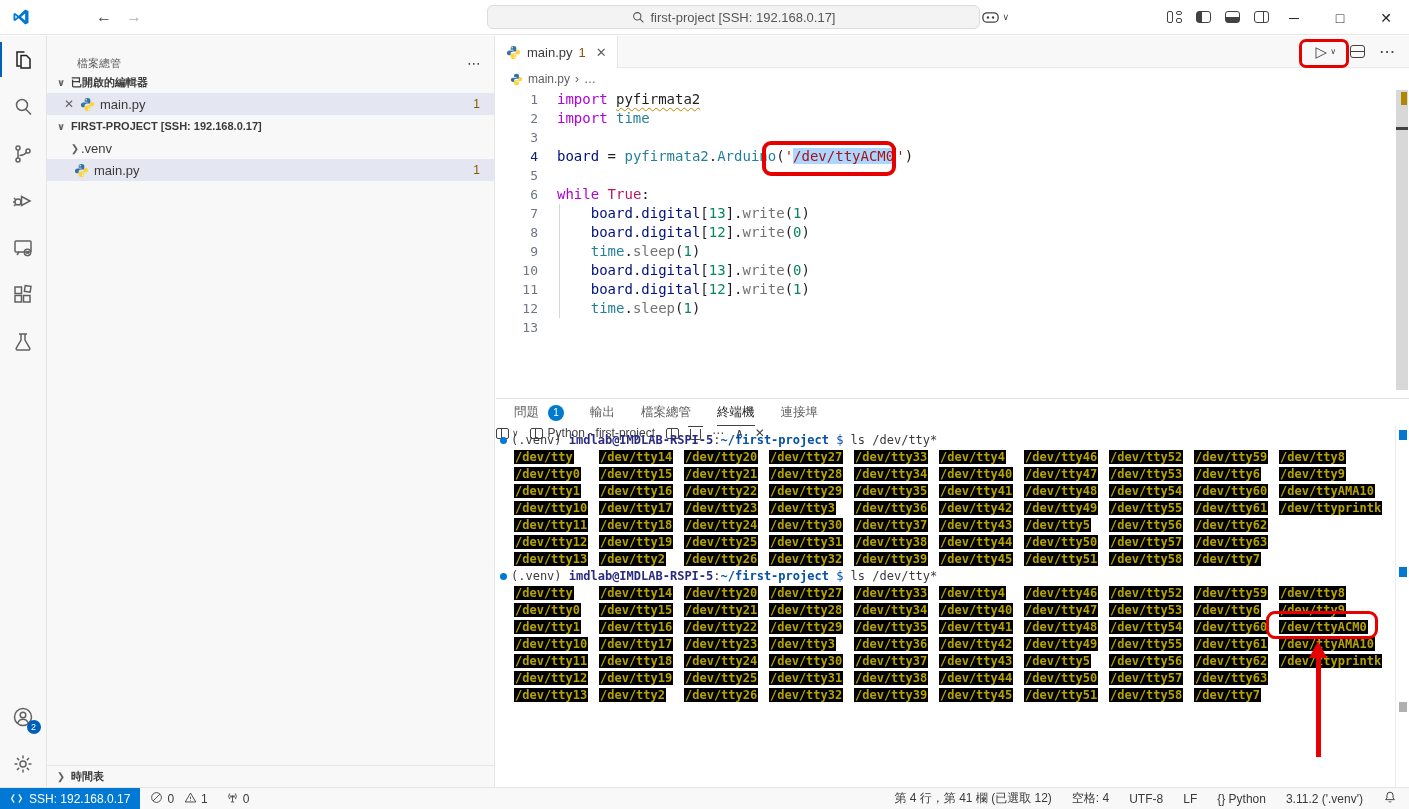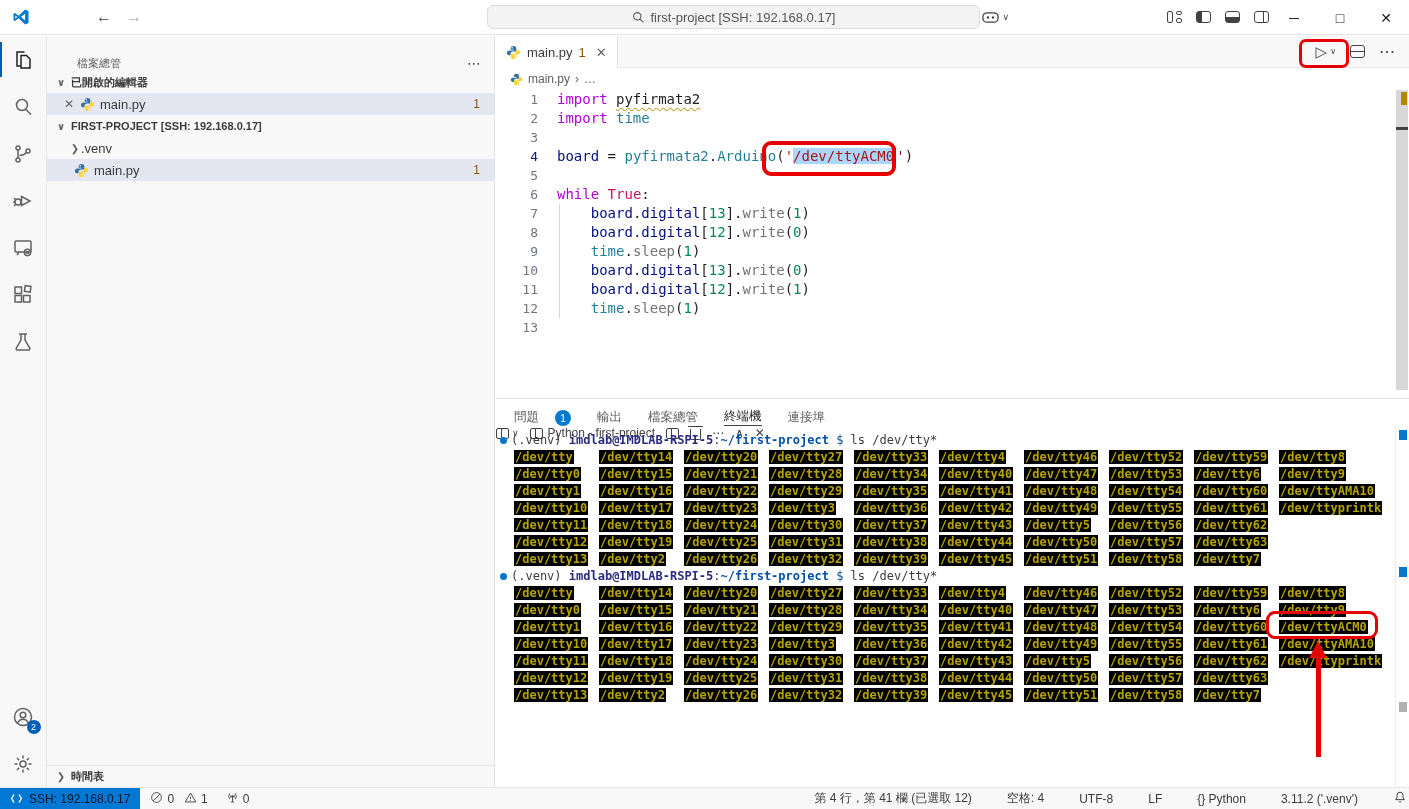--- a/index.html
+++ b/index.html
@@ -83,21 +83,21 @@
   .caret{display:inline-block;width:2px;height:15px;background:#000;vertical-align:-2px;}
   .indent-guide{position:absolute;left:63px;top:168px;width:1px;height:114px;background:#d6d6d6;}
   .ed-scroll{position:absolute;right:0;top:54px;width:14px;height:300px;}
   .ed-slider{position:absolute;left:1px;top:0;width:12px;height:300px;background:rgba(100,100,100,.25);}
   .ed-mark-warn{position:absolute;right:2px;top:2px;width:6px;height:13px;background:#b08800;}
   .ed-mark-cursor{position:absolute;left:1px;top:37px;width:12px;height:3px;background:#424242;}
 
   
   .panel{position:absolute;left:0;top:362px;right:0;height:389px;background:#fff;border-top:1px solid #e0e0e0;}
   .panel-header{height:27px;display:flex;align-items:center;padding-left:18px;}
-  .ptab{font-size:12.5px;color:#616161;margin-right:26px;height:27px;display:flex;align-items:flex-end;gap:16px;}
+  .ptab{font-size:12.5px;color:#616161;margin-right:26px;height:27px;display:flex;align-items:center;gap:9px;}
   .ptab.active{color:#1f1f1f;border-bottom:1.5px solid #424242;}
   .ptab .pbadge{background:#007acc;color:#fff;font-size:10px;min-width:16px;height:16px;border-radius:9px;
     display:flex;align-items:center;justify-content:center;padding:0 3px;}
   .panel-actions{margin-left:auto;display:flex;align-items:center;gap:11px;padding-right:16px;color:#424242;font-size:12px;}
   .term-sq{width:13px;height:11px;border:1.3px solid #424242;border-radius:2px;position:relative;}
   .term-sq::before{content:"";position:absolute;left:4px;top:0;bottom:0;border-left:1.3px solid #424242;}
   .term-list-item{display:flex;align-items:center;gap:5px;}
   .trash{width:11px;height:11px;border:1.3px solid #424242;border-top:none;border-radius:0 0 2px 2px;position:relative;margin-top:3px;}
   .trash::before{content:"";position:absolute;left:-3px;top:-3px;width:15px;border-top:1.3px solid #424242;}
   .term-body{position:absolute;left:0;top:27px;right:14px;bottom:0;overflow:hidden;
@@ -112,24 +112,24 @@
   .term-row{height:17px;line-height:17px;padding-left:18px;white-space:nowrap;}
   .term-cell{display:inline-block;width:85px;}
   .term-hl{background:var(--tty-bg);color:var(--tty-fg);font-weight:bold;padding:0 1px;}
   .term-cursor{display:inline-block;width:8px;height:14px;border:1.2px solid #333;vertical-align:-3px;margin-left:2px;}
   .pn-scroll{position:absolute;right:0;top:27px;width:14px;bottom:0;border-left:1px solid #ececec;}
   .pn-mark{position:absolute;left:3px;width:8px;height:10px;}
 
   
   .statusbar{position:absolute;left:0;bottom:0;width:1409px;height:22px;background:#f8f8f8;
     border-top:1px solid #e5e5e5;display:flex;align-items:center;font-size:12px;color:#3b3b3b;}
-  .sb-remote{height:22px;background:var(--remote-blue);color:#0f172a;display:flex;align-items:center;
+  .sb-remote{height:22px;background:var(--remote-blue);color:#ffffff;display:flex;align-items:center;
     padding:0 10px;gap:6px;font-size:12px;}
   .sb-group{display:flex;align-items:center;gap:4px;margin-left:10px;}
-  .sb-right{margin-left:auto;display:flex;align-items:center;gap:35px;padding-right:2px;}
+  .sb-right{margin-left:auto;display:flex;align-items:center;gap:20px;padding-right:12px;}
   .sb-icon svg{stroke:#3b3b3b;fill:none;stroke-width:1.1;}
 
   
   .anno-box{position:absolute;border:4px solid var(--annotation-red);border-radius:9px;pointer-events:none;}
   .anno-editor{left:762px;top:141px;width:134px;height:35px;}
   .anno-play{left:1299px;top:39px;width:50px;height:29px;border-width:3px;border-radius:7px;}
   .anno-term{left:1266px;top:611px;width:112px;height:28px;border-width:3.5px;}
   .anno-arrow-line{position:absolute;left:1316px;top:656px;width:4.5px;height:101px;background:var(--annotation-red);}
   .anno-arrow-head{position:absolute;left:1309px;top:641px;width:0;height:0;
     border-left:9px solid transparent;border-right:9px solid transparent;border-bottom:17px solid var(--annotation-red);}

